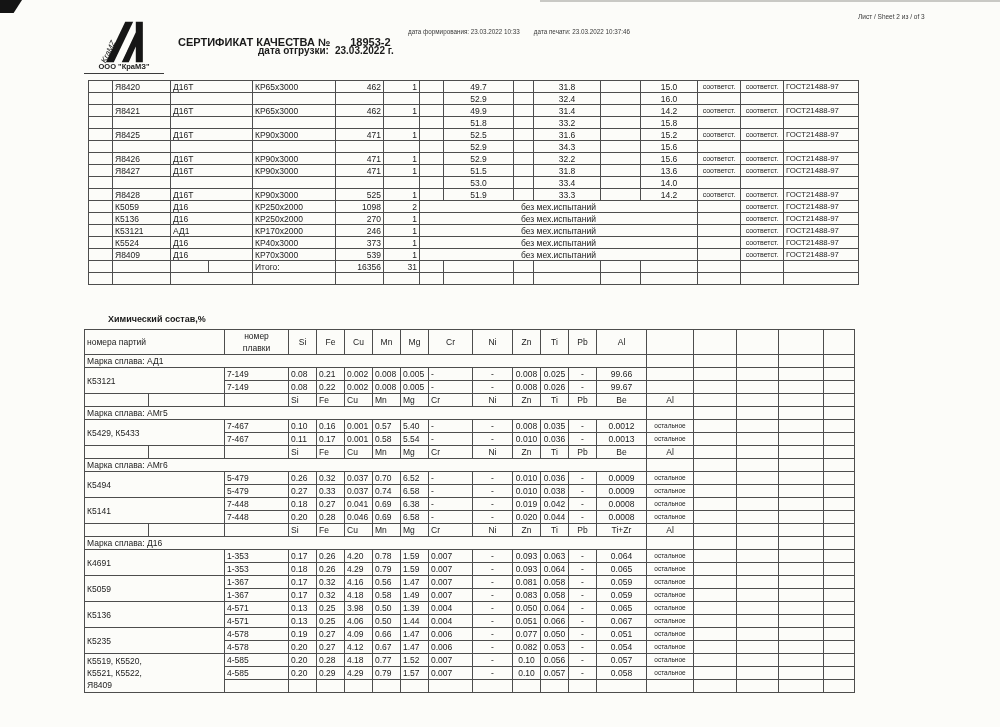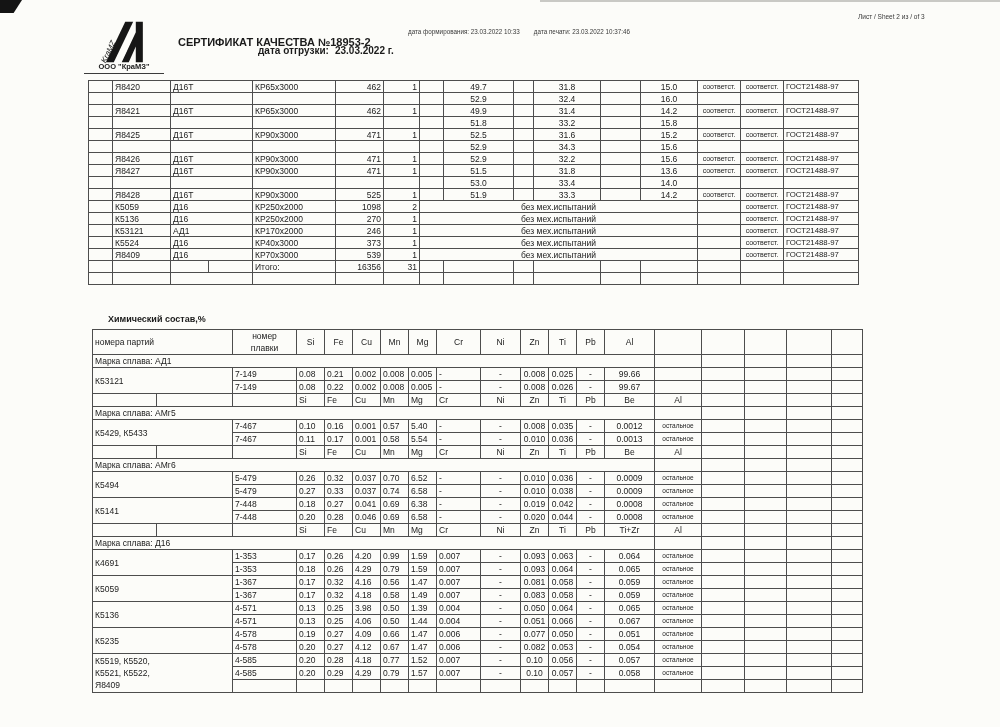--- a/index.html
+++ b/index.html
@@ -8,28 +8,28 @@
   .scan-strip{position:absolute;left:540px;top:0;width:460px;height:2px;background:#c9c9c5;}
   .corner-mark{position:absolute;left:0;top:0;width:22px;height:13px;background:#141414;
                clip-path:polygon(0 0,100% 0,62% 100%,0 100%);}
   .sheet-label{position:absolute;left:858px;top:13px;font-size:6.5px;color:#3a3a3a;white-space:nowrap;}
   .dates-line{position:absolute;left:408px;top:28px;font-size:6.3px;color:#3a3a3a;white-space:nowrap;}
   .dates-line span{margin-right:14px;}
   .logo{position:absolute;left:100px;top:20px;width:54px;height:44px;}
   .org-name{position:absolute;left:84px;top:62px;width:80px;text-align:center;font-size:7.5px;
             font-weight:bold;border-bottom:1px solid #3b3b3b;padding-bottom:2px;white-space:nowrap;}
   .title-row{position:absolute;left:178px;top:36px;font-size:11px;font-weight:bold;white-space:nowrap;}
-  .title-row .num{margin-left:0;text-align:center;}
+  .title-row .num{margin-left:20px;text-align:center;}
   .ship-row{position:absolute;left:258px;top:45px;font-size:10px;font-weight:bold;white-space:nowrap;}
   .ship-row .date{margin-left:6px;}
   table{position:absolute;border-collapse:collapse;table-layout:fixed;}
   td{border:1px solid #4d4d4d;font-size:8.5px;padding:0 2px;height:11px;line-height:10px;
      overflow:hidden;white-space:nowrap;vertical-align:middle;}
   #shipment-table{left:88px;top:80px;width:770px;}
-  #chem-table{left:92px;top:329px;width:770px;}
+  #chem-table{left:84px;top:329px;width:770px;}
   #chem-table td{height:12px;}
   .r{text-align:right;} .c{text-align:center;} .b{font-weight:normal;margin-left:10px;}
   .small{font-size:7px;} .tiny{font-size:6.5px;color:#222;}
   .gost{font-size:7.8px;}
   .pre{white-space:pre-line;line-height:12px;}
   .split{background-image:linear-gradient(#4d4d4d,#4d4d4d);background-size:1px 100%;
          background-repeat:no-repeat;background-position:46% 0;}
   .chem-title{position:absolute;left:108px;top:314px;font-size:9px;font-weight:bold;}
   .hdr-tall{height:25px;}
 </style>
@@ -641,21 +641,21 @@
           <td></td>
           <td></td>
           <td></td>
         </tr>
         <tr>
           <td class="pre" rowspan="2">К4691</td>
           <td>1-353</td>
           <td>0.17</td>
           <td>0.26</td>
           <td>4.20</td>
-          <td>0.99</td>
+          <td>0.78</td>
           <td>1.59</td>
           <td>0.007</td>
           <td class="c">-</td>
           <td class="c">0.093</td>
           <td class="c">0.063</td>
           <td class="c">-</td>
           <td class="c">0.064</td>
           <td class="c tiny">остальное</td>
           <td></td>
           <td></td>

